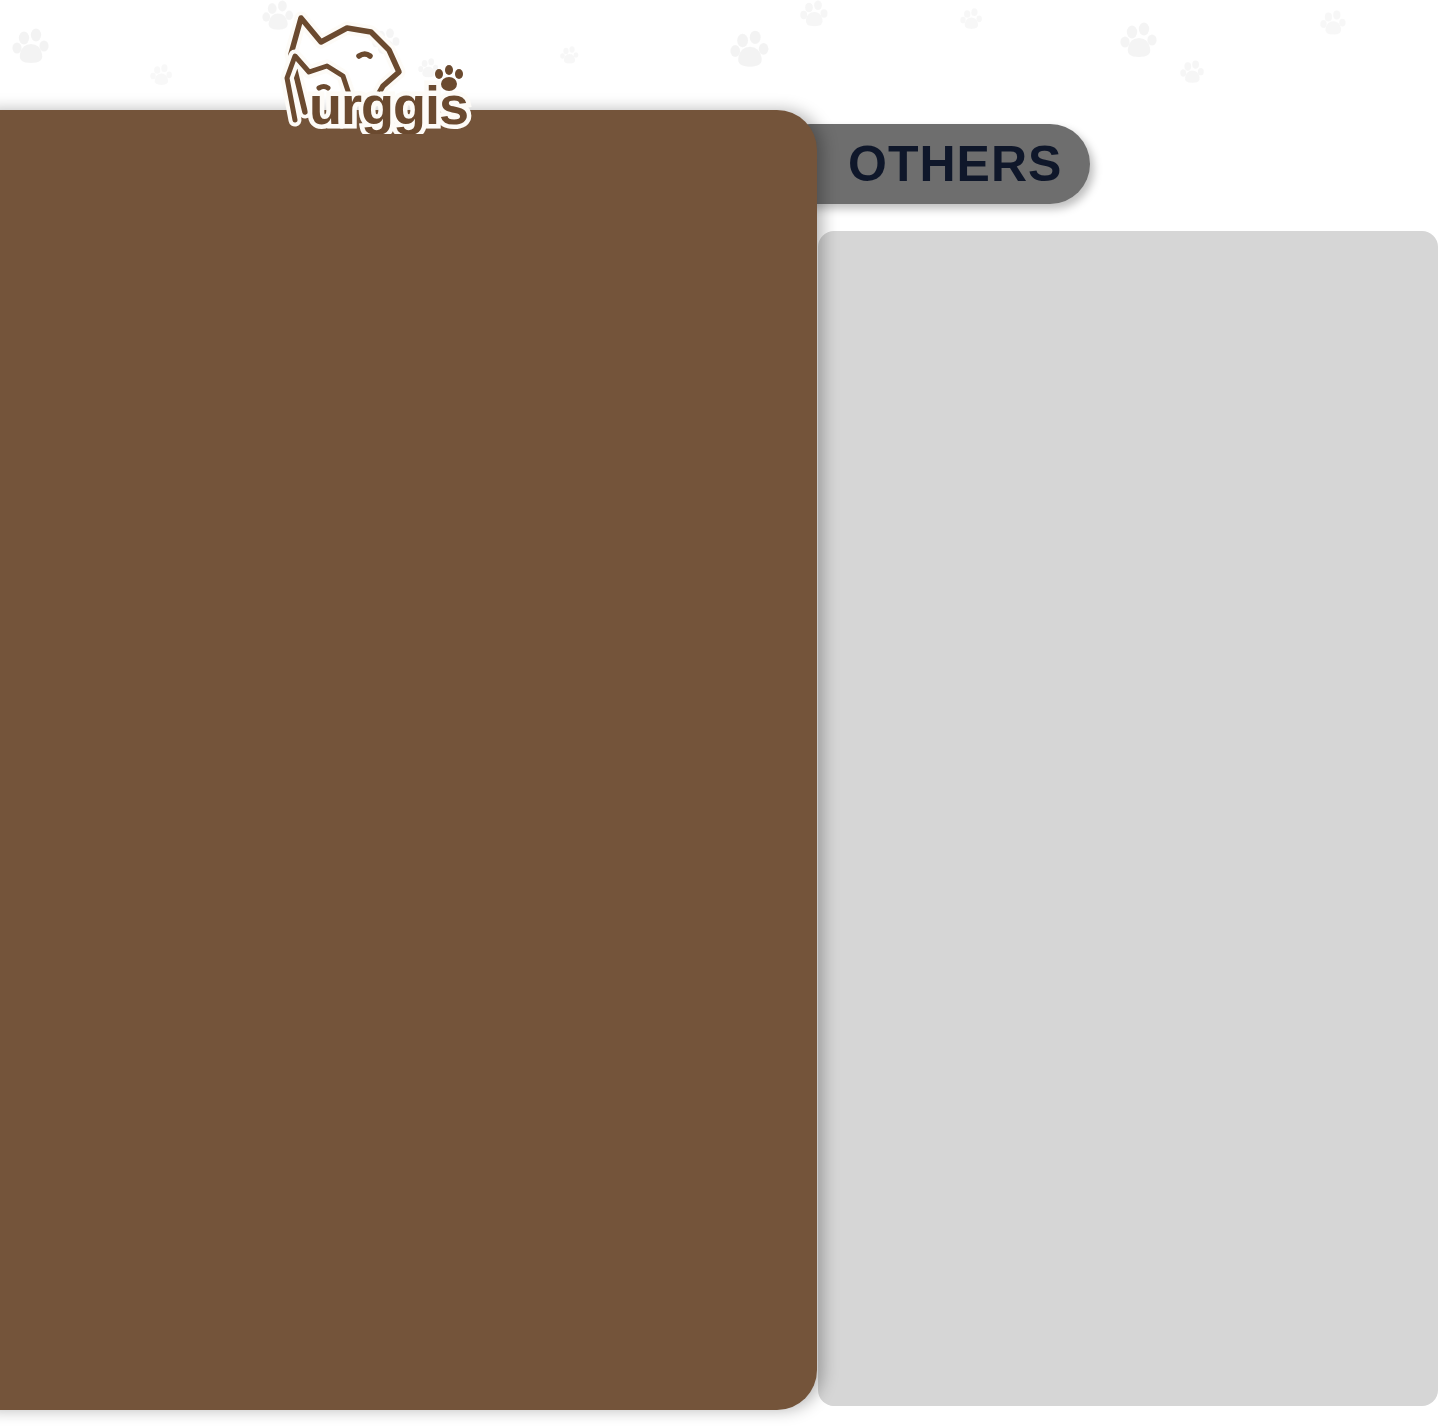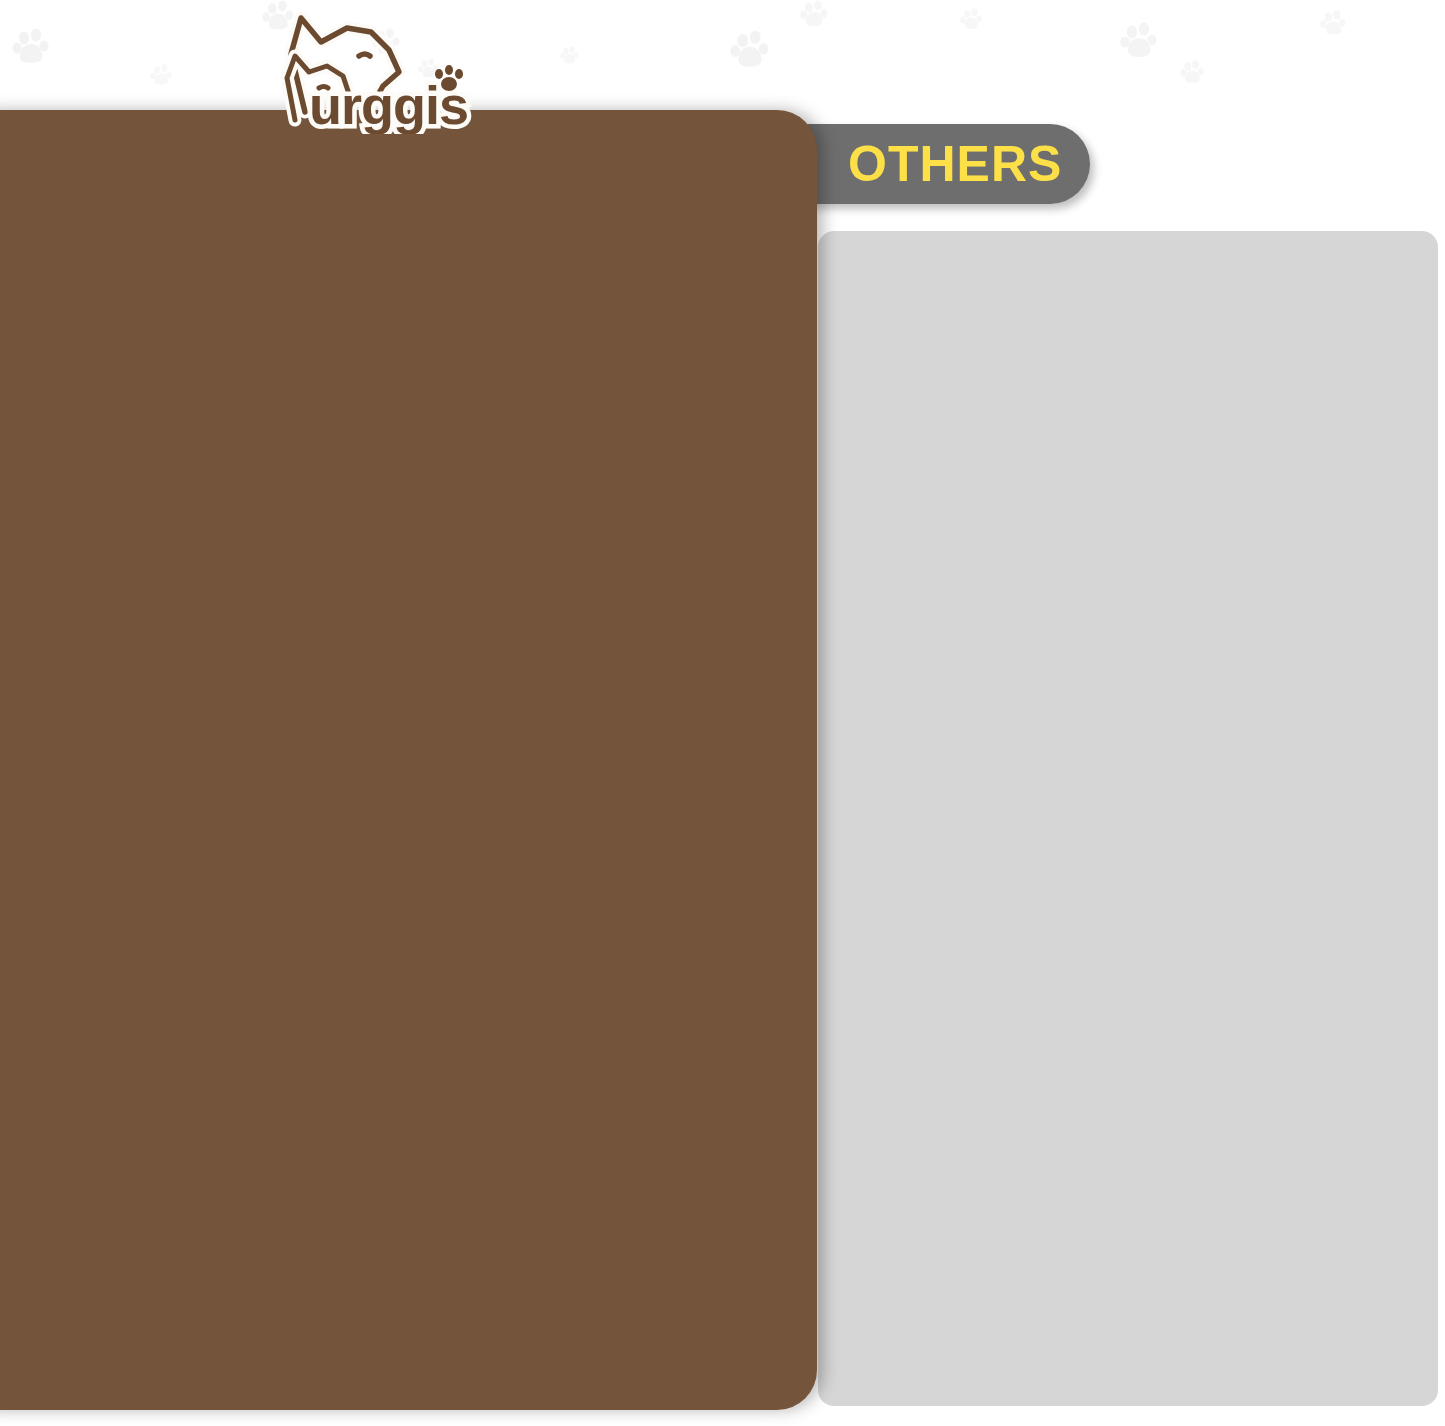--- a/index.html
+++ b/index.html
@@ -21,21 +21,21 @@
   }
 
   
   #others-pill{
     position:absolute;left:770px;top:124px;width:320px;height:80px;
     background:#6e6e6e;border-radius:40px;z-index:5;
     box-shadow:4px 5px 9px rgba(0,0,0,.25);
     display:flex;align-items:center;
   }
   #others-pill .txt{
-    color:#fde047;font-size:50px;font-weight:bold;letter-spacing:1px;
+    color:#0f172a;font-size:50px;font-weight:bold;letter-spacing:1px;
     margin-left:78px;
     font-family:"Liberation Sans",sans-serif;
     text-align:right;
   }
 
   
   #panel-others{
     position:absolute;left:818px;top:231px;width:620px;height:1175px;
     background:#d6d6d6;border-radius:16px;z-index:8;
   }

